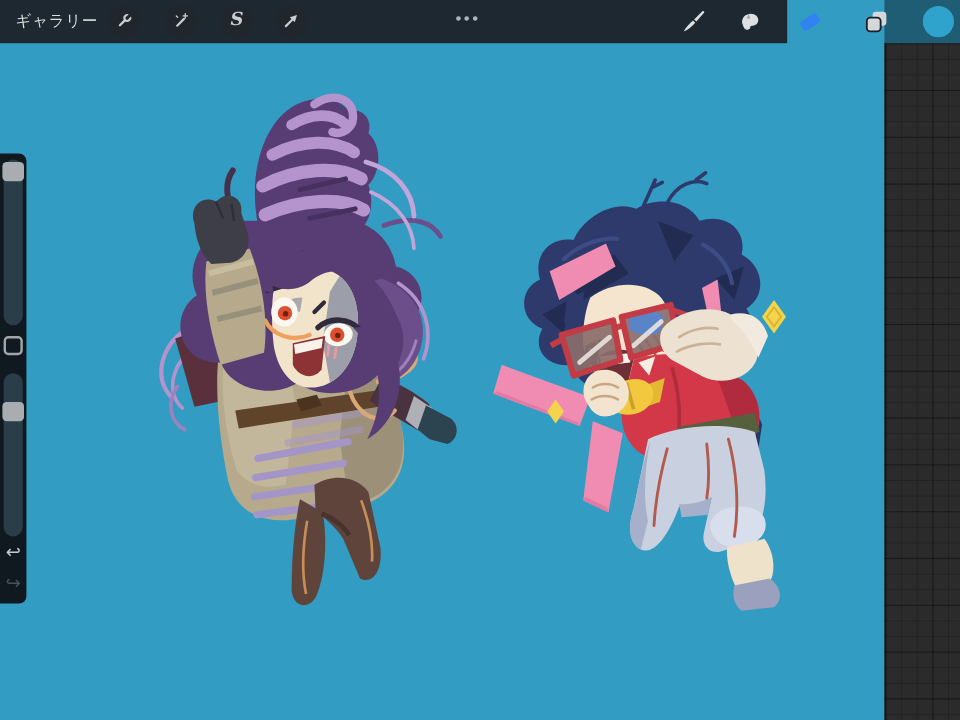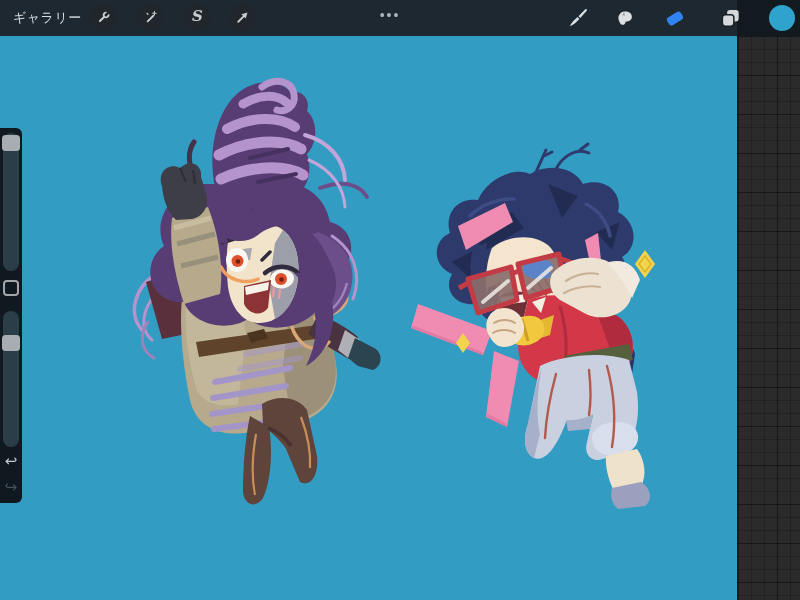--- a/index.html
+++ b/index.html
@@ -1,21 +1,21 @@
 <!DOCTYPE html>
 <html><head>
 <meta charset="utf-8">
 <style>
   html,body{margin:0;padding:0;background:#000;}
   #app{position:relative;width:800px;height:600px;overflow:hidden;
        font-family:"Liberation Sans","DejaVu Sans",sans-serif;
        -webkit-user-select:none;user-select:none;background:#339CC3;}
 
   
-  #topbar{position:absolute;left:0;top:0;width:800px;height:36px;background:#1E2830;z-index:30;}
+  #topbar{position:absolute;left:0;top:0;width:656px;height:36px;background:#1E2830;z-index:30;}
   #topbar .right-shade{position:absolute;left:737px;top:0;width:63px;height:36px;background:rgba(5,8,10,.42);}
   #gallery-label{position:absolute;left:13px;top:9px;font-size:13px;color:#D9DEE1;letter-spacing:.5px;}
   .tool-circle{position:absolute;top:4px;width:27px;height:27px;border-radius:50%;background:#20262B;
                display:flex;align-items:center;justify-content:center;}
   .tool-circle svg{display:block;}
   #menu-dots{position:absolute;left:368px;top:7px;width:44px;text-align:center;
              font-size:14px;color:#A9B4BC;letter-spacing:2px;}
   .bar-icon{position:absolute;top:6px;width:24px;height:24px;display:flex;align-items:center;justify-content:center;}
   #color-swatch{position:absolute;left:769px;top:5px;width:26px;height:26px;border-radius:50%;background:#2FA3CB;}
   .sel-s{font-family:"DejaVu Serif","Liberation Serif",serif;font-style:italic;font-weight:bold;

